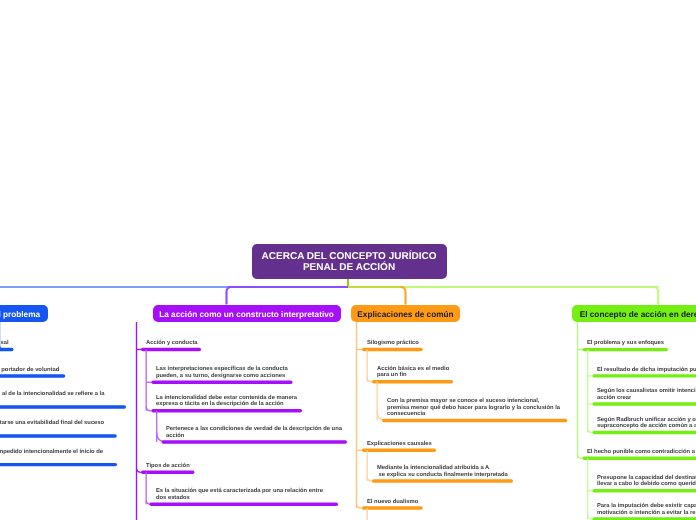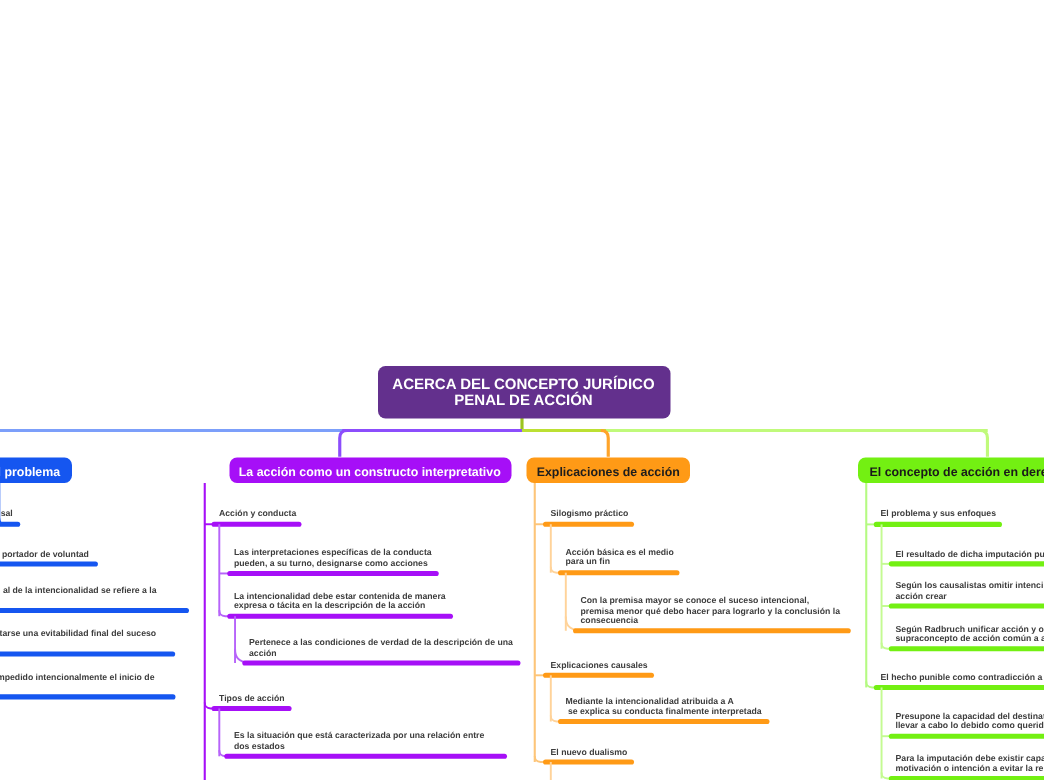--- a/index.html
+++ b/index.html
@@ -96,21 +96,21 @@
       <span>ACERCA DEL CONCEPTO JURÍDICO</span><br><span>PENAL DE ACCIÓN</span>
     </span>
   </div>
   <div class="node topic" style="left:-14.5px;top:304.5px;width:62.0px;height:17.5px;background:#1556f0;color:#ffffff;">
     <span>El problema</span>
   </div>
   <div class="node topic" style="left:132.5px;top:304.5px;width:188px;height:17.5px;background:#a60ff7;color:#ffffff;margin-left:20px;">
     <span>La acción como un constructo interpretativo</span>
   </div>
   <div class="node topic" style="left:351px;top:304.5px;width:109px;height:17.5px;background:#ff9a16;color:#1d1d1d;">
-    <span>Explicaciones de acción</span>
+    <span>Explicaciones de común</span>
   </div>
   <div class="node topic" style="left:572px;top:304.5px;width:172.6px;height:17.5px;background:#73f012;color:#1a1a1a;">
     <span>El concepto de acción en derecho penal</span>
   </div>
   <div class="sub" style="left:0.44px;top:340.2px;">sal</div>
   <div class="sub" style="left:1.32px;top:366.7px;">portador de voluntad</div>
   <div class="sub" style="left:1.93px;top:391.1px;">al de la intencionalidad se refiere a la</div>
   <div class="sub" style="left:-0.29px;top:420.1px;">tarse una evitabilidad final del suceso</div>
   <div class="sub" style="left:-2.02px;top:448.7px;">mpedido intencionalmente el inicio de</div>
   <div class="sub" style="left:146px;top:340.2px;">Acción y conducta</div>

